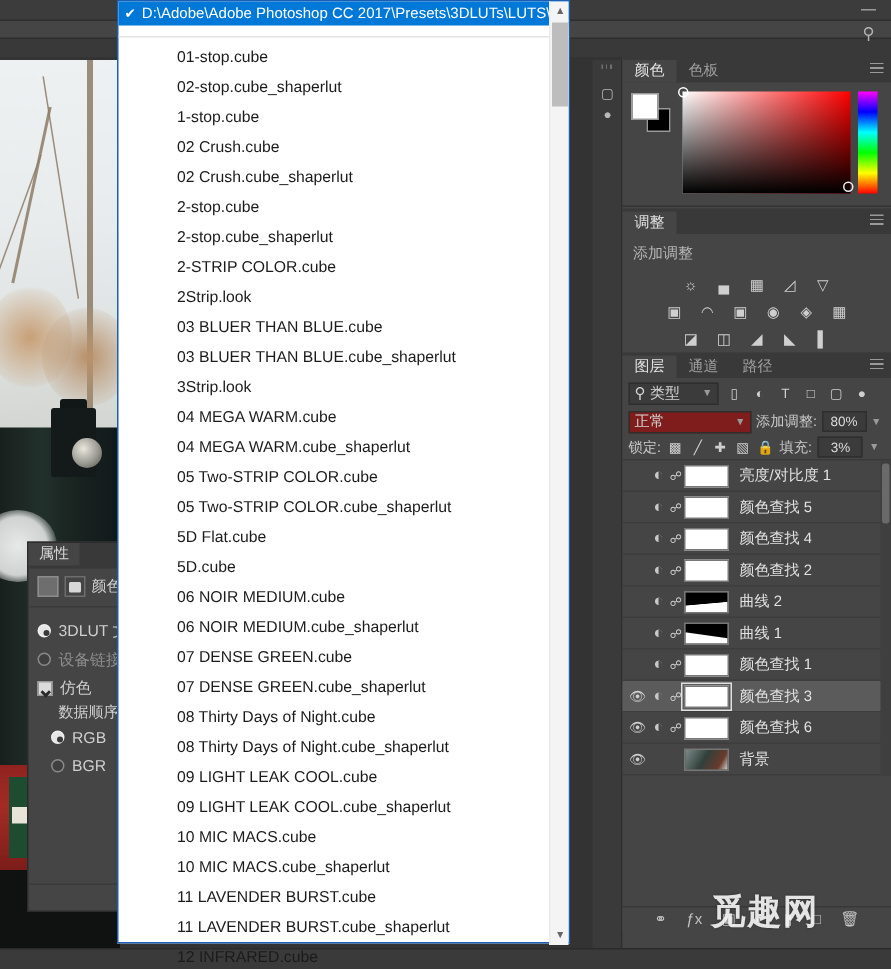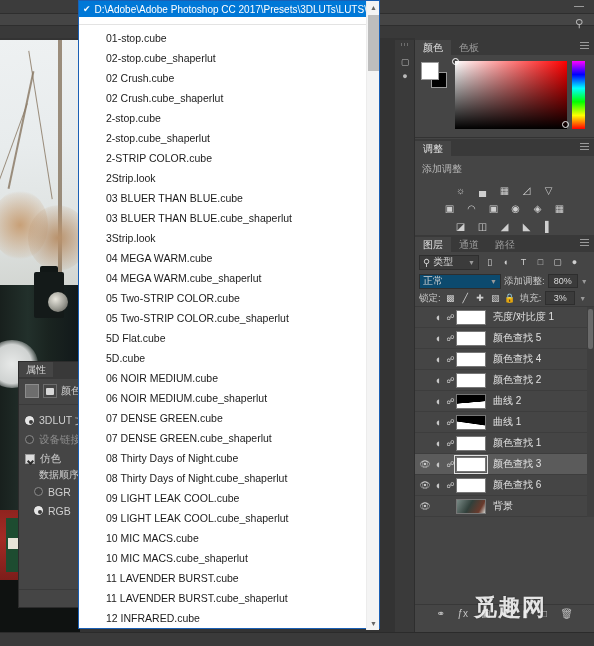--- a/index.html
+++ b/index.html
@@ -110,21 +110,21 @@
     border:1px solid transparent;}
 
   
   #layers-panel{position:absolute;left:0;top:197px;width:179px;height:387px;background:#454545;}
   .lay-filter{display:flex;align-items:center;gap:4px;height:20px;padding:0 4px;}
   .fsel{display:flex;align-items:center;gap:3px;width:60px;height:15px;background:#3b3b3b;border:1px solid #2e2e2e;
     font-size:10px;color:#d2d2d2;padding:0 3px;}
   .fsel .cv{margin-left:auto;font-size:7px;color:#9a9a9a;}
   .fico{width:13px;height:13px;color:#cfcfcf;font-size:9px;line-height:13px;text-align:center;}
   .lay-blend{display:flex;align-items:center;gap:3px;height:18px;padding:0 4px;}
-  .bsel{display:flex;align-items:center;width:82px;height:15px;background:#0c4a6e;border:1px solid #2e2e2e;
+  .bsel{display:flex;align-items:center;width:82px;height:15px;background:#7f1d1d;border:1px solid #2e2e2e;
     font-size:10px;color:#d2d2d2;padding:0 3px;}
   .bsel .cv{margin-left:auto;font-size:7px;color:#9a9a9a;}
   .op-label{font-size:9.5px;color:#c9c9c9;white-space:nowrap;}
   .numbox{width:30px;height:14px;background:#3b3b3b;border:1px solid #2e2e2e;font-size:9px;color:#dcdcdc;
     text-align:center;line-height:13px;}
   .minicv{font-size:7px;color:#9a9a9a;}
   .lay-lock{display:flex;align-items:center;gap:4px;height:17px;padding:0 4px;border-bottom:1px solid #3a3a3a;}
   .lock-label{font-size:9.5px;color:#c9c9c9;}
   .lico{width:11px;height:12px;color:#cfcfcf;font-size:9px;line-height:12px;text-align:center;}
 
@@ -152,21 +152,21 @@
     position:absolute;left:78px;top:0;width:302px;height:629px;
     background:#ffffff;border:1px solid #1a5fb4;
   }
   #lut-selected{
     height:16px;background:#0078d7;color:#fff;display:flex;align-items:center;
     font-size:10px;padding-left:4px;white-space:nowrap;overflow:hidden;
   }
   #lut-selected .ck{margin-right:4px;font-size:9px;}
   #lut-divider{height:1px;background:#e3e3e3;margin:7px 0 0 0;}
   #lut-items{padding-top:3px;}
-  .lut-item{height:20px;line-height:20px;font-size:10.5px;color:#1b1b1b;padding-left:27px;
+  .lut-item{height:20px;line-height:20px;font-size:10.5px;color:#1b1b1b;padding-left:39px;
     white-space:nowrap;overflow:hidden;}
   #lut-scrollbar{position:absolute;right:0;top:0;width:13px;height:629px;background:#f4f4f4;border-left:1px solid #ececec;}
   .sb-arrow{position:absolute;left:0;width:13px;height:13px;color:#666;font-size:7px;text-align:center;line-height:13px;}
   .sb-arrow.up{top:0;}
   .sb-arrow.down{bottom:0;}
   #lut-thumb{position:absolute;left:1px;top:14px;width:11px;height:56px;background:#bdbdbd;}
 
   
   #search-icon-top{position:absolute;right:8px;top:16px;width:14px;height:14px;color:#b5b5b5;font-size:11px;line-height:14px;text-align:center;}
   #win-min{position:absolute;right:10px;top:2px;width:10px;height:8px;}
@@ -230,26 +230,26 @@
       <div class="prop-row">
         <span class="radio"></span>
         <span class="prop-dim">设备链接</span>
       </div>
       <div class="prop-row">
         <span class="chk"></span>
         <span>仿色</span>
       </div>
       <div class="prop-sub">数据顺序</div>
       <div class="prop-row" style="padding-left:9px;">
+        <span class="radio on"></span>
+        <span>RGB</span>
+      </div>
+      <div class="prop-row" style="padding-left:9px;">
         <span class="radio"></span>
         <span>BGR</span>
-      </div>
-      <div class="prop-row" style="padding-left:9px;">
-        <span class="radio on"></span>
-        <span>RGB</span>
       </div>
     </div>
     <div class="prop-footer"></div>
   </div>
 
   <div id="collapsed-dock">
     <div class="dock-handle"></div>
     <div class="dock-ico" style="top:16px;">▢</div>
     <div class="dock-ico" style="top:30px;">●</div>
   </div>
@@ -437,20 +437,21 @@
 
   <div id="lut-dropdown">
     <div id="lut-selected">
       <span class="ck">✔</span>
       <span>D:\Adobe\Adobe Photoshop CC 2017\Presets\3DLUTs\LUTS\Fuji 3510.cube</span>
     </div>
     <div id="lut-divider"></div>
     <div id="lut-items">
         <div class="lut-item">01-stop.cube</div>
         <div class="lut-item">02-stop.cube_shaperlut</div>
+        <div class="lut-item">1-stop.cube</div>
         <div class="lut-item">02 Crush.cube</div>
         <div class="lut-item">02 Crush.cube_shaperlut</div>
         <div class="lut-item">2-stop.cube</div>
         <div class="lut-item">2-stop.cube_shaperlut</div>
         <div class="lut-item">2-STRIP COLOR.cube</div>
         <div class="lut-item">2Strip.look</div>
         <div class="lut-item">03 BLUER THAN BLUE.cube</div>
         <div class="lut-item">03 BLUER THAN BLUE.cube_shaperlut</div>
         <div class="lut-item">3Strip.look</div>
         <div class="lut-item">04 MEGA WARM.cube</div>

